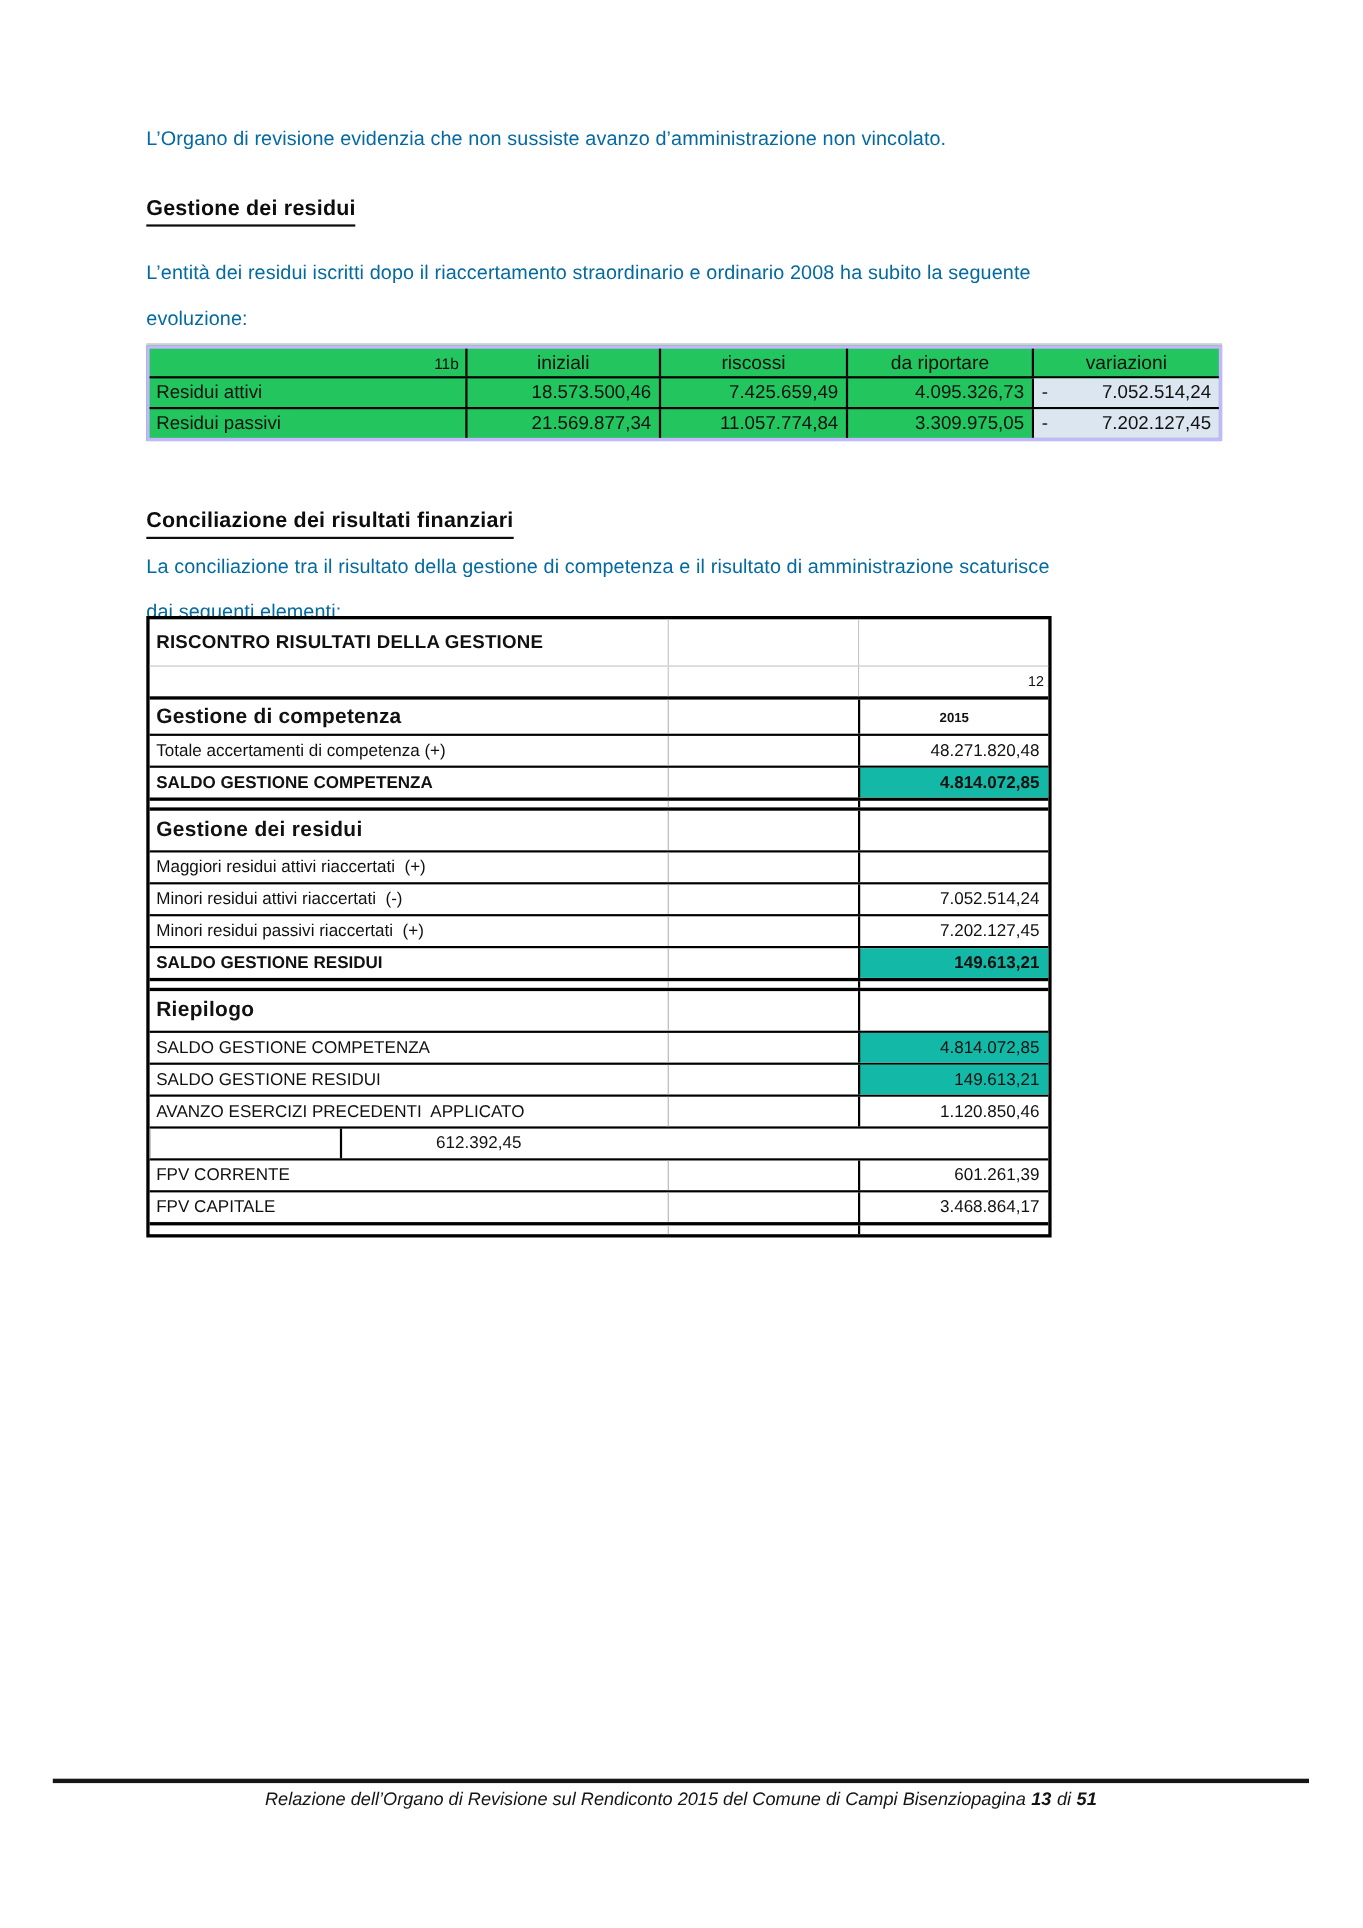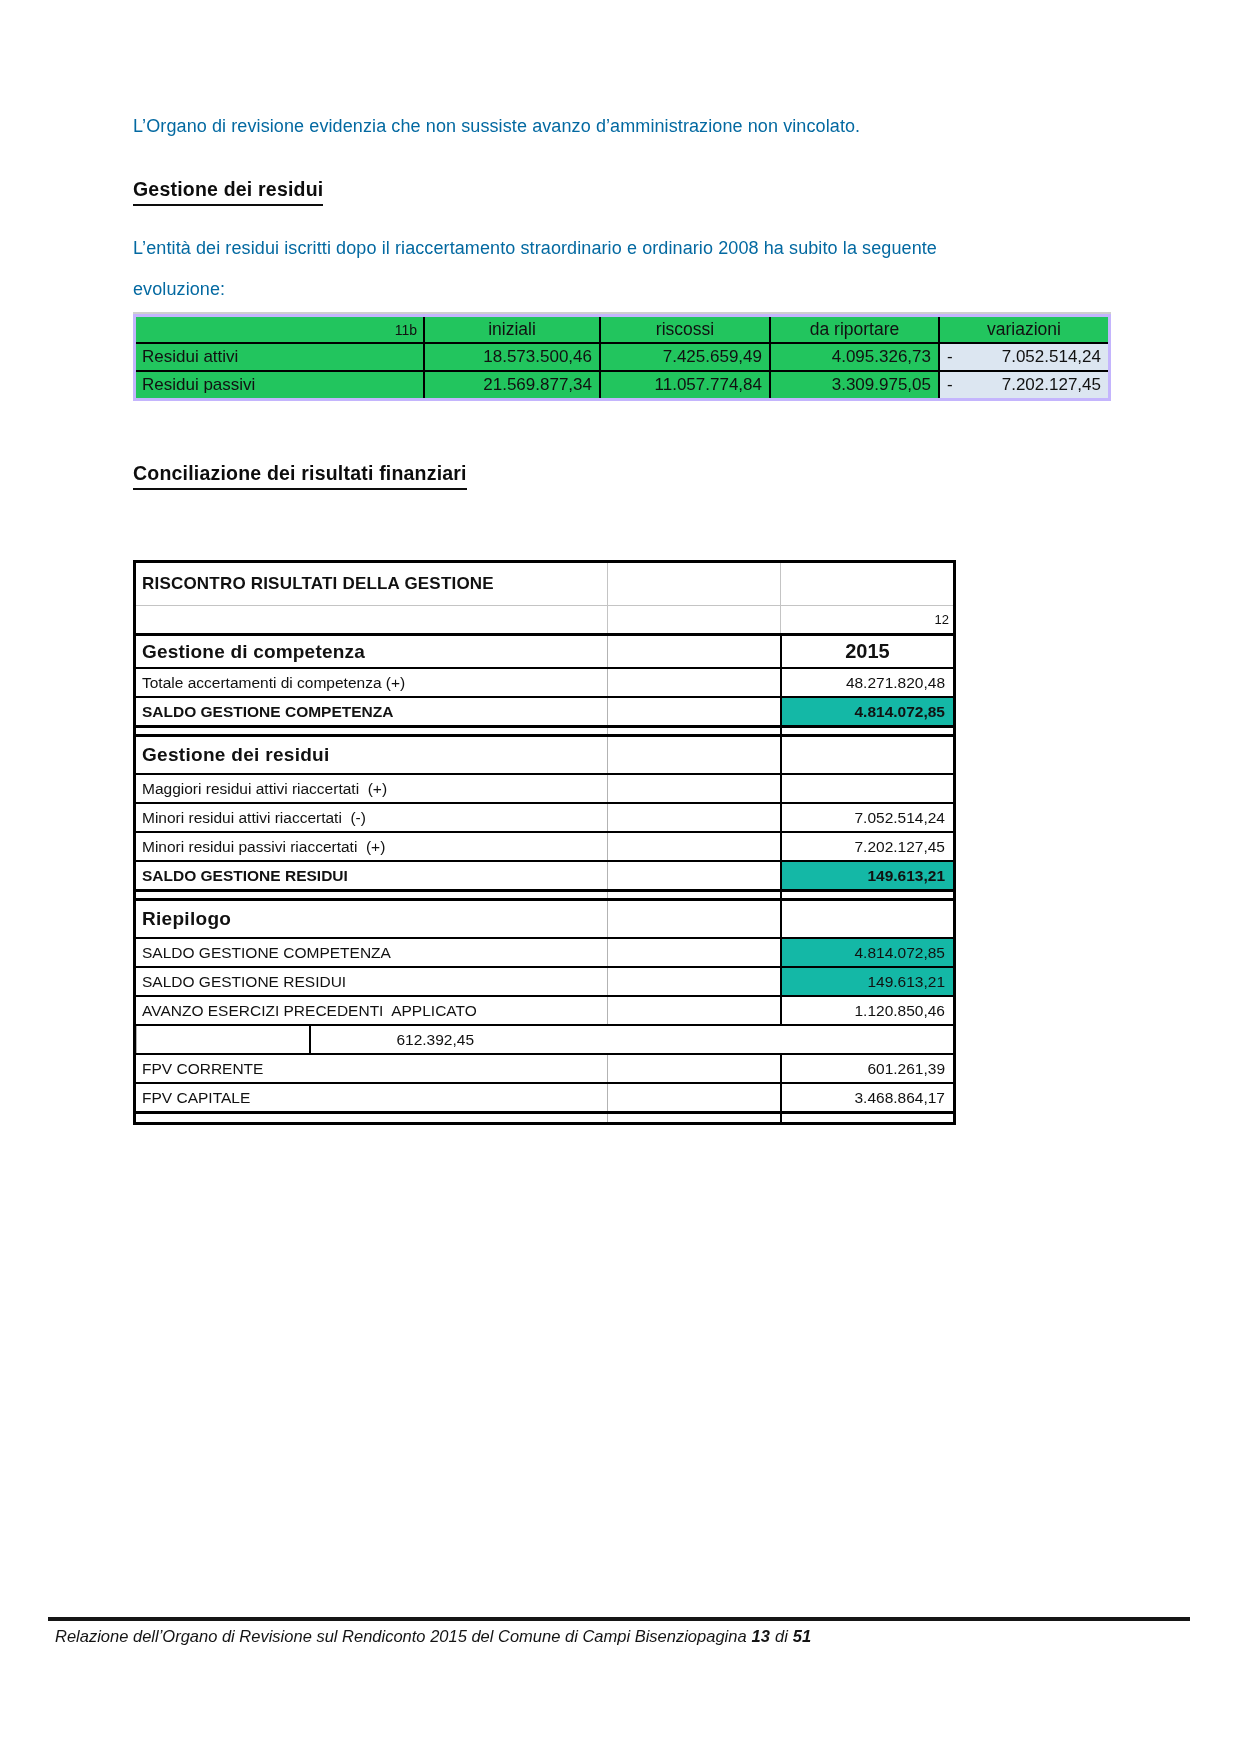--- a/index.html
+++ b/index.html
@@ -35,41 +35,41 @@
   .t2 .c1 { box-sizing:border-box; width:471px; height:100%; display:flex; align-items:center; padding:0 0 0 6px; font-size:15.5px; white-space:pre-wrap; }
   .t2 .c2 { box-sizing:border-box; width:173px; height:100%; border-left:1px solid #b3b3b3; }
   .t2 .c3 { box-sizing:border-box; width:173px; height:100%; border-left:2.5px solid #000; display:flex; align-items:center; justify-content:flex-end; padding:0 8px; font-size:15.5px; }
   .t2-row.gray .c2, .t2-row.gray .c3 { border-left:1px solid #c4c4c4; }
   .r-title { height:42px; border-top:none; }
   .r-title .c1 { font-size:17px; font-weight:bold; letter-spacing:0.2px; }
   .r-note { height:27px; border-top:1px solid #c4c4c4; }
   .r-note .c3 { font-size:13px; padding-right:4px; }
   .r-year { height:31px; border-top:3px solid #000; }
   .r-year .c1 { font-size:19px; font-weight:bold; letter-spacing:0.2px; }
-  .r-year .c3 { justify-content:center; font-weight:bold; font-size:20px; }
+  .r-year .c3 { justify-content:center; font-weight:bold; font-size:12px; }
   .r-data { height:27px; border-top:2.5px solid #000; }
   .r-dot  { height:27px; }
   .r-dot .c1, .r-dot .c2 { border-top:2.5px solid #000; }
   .r-dot .c3 { border-top:2.5px dotted #8f8f8f; }
   .r-saldo { height:27px; border-top:2.5px solid #000; }
   .r-saldo .c1 { font-weight:bold; }
   .r-saldo .c3 { font-weight:bold; }
   .blue .c3 { background:#14b8a6; }
   .r-section { height:36px; border-top:3px solid #000; }
   .r-section .c1 { font-size:19px; font-weight:bold; letter-spacing:0.3px; }
   .r-spacer { height:6px; border-top:3px solid #000; }
   .r-endspacer { height:8px; border-top:3px solid #000; }
   .r-final { height:27px; border-top:3px solid #000; }
   .r-final .c1 { font-weight:bold; font-size:15px; }
   .r-final .c3 { font-weight:bold; }
   
   .footer-rule { position:absolute; left:48px; top:1617px; width:1142px; height:4px; background:#161616; }
   .footer-text {
     position:absolute; left:55px; top:1627px; width:1128px;
-    display:flex; justify-content:flex-start; align-items:baseline;
+    display:flex; justify-content:center; align-items:baseline;
     font-style:italic; font-size:16.5px; color:#141414;
   }
   .footer-page { display:inline-flex; gap:5px; }
   .footer-page .b { font-weight:bold; }
 </style>
 </head>
 <body>
 
 <div class="page">
 
@@ -105,20 +105,24 @@
       <div class="cell cC">11.057.774,84</div>
       <div class="cell cD">3.309.975,05</div>
       <div class="cell cE">
         <span>-</span>
         <span>7.202.127,45</span>
       </div>
     </div>
   </div>
 
   <h2 class="heading" style="top:446px;">Conciliazione dei risultati finanziari</h2>
+  <p class="para" style="top:477px; width:1010px;">
+    <span class="pline">La conciliazione tra il risultato della gestione di competenza e il risultato di amministrazione scaturisce</span>
+    <span class="pline">dai seguenti elementi:</span>
+  </p>
 
   <div class="t2">
 
     <div class="t2-row r-title gray">
       <div class="c1">RISCONTRO RISULTATI DELLA GESTIONE</div>
       <div class="c2"></div>
       <div class="c3"></div>
     </div>
 
     <div class="t2-row r-note gray">

